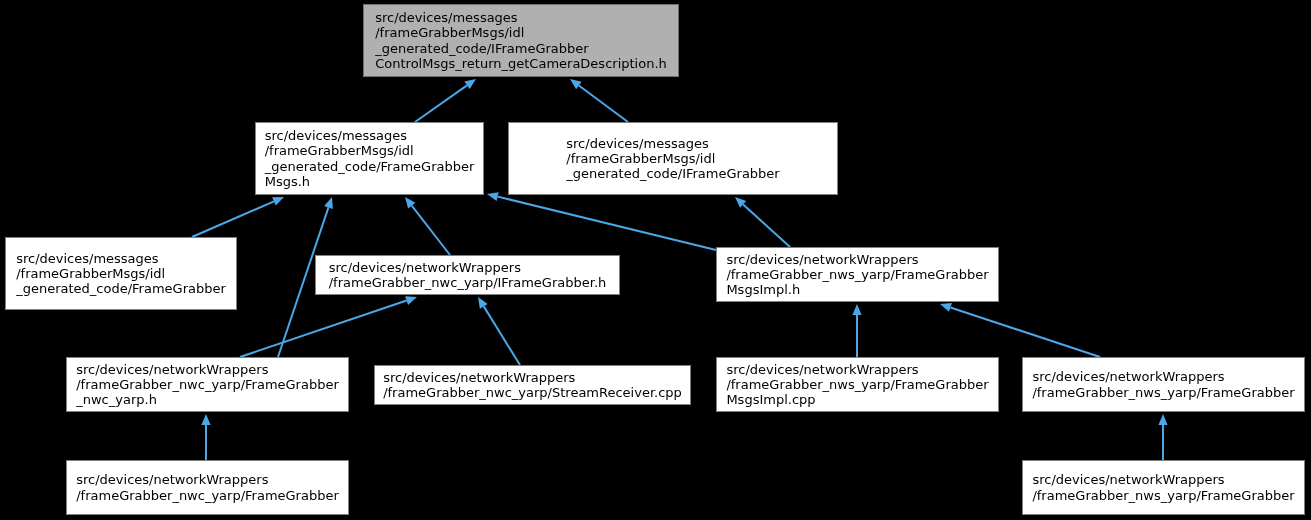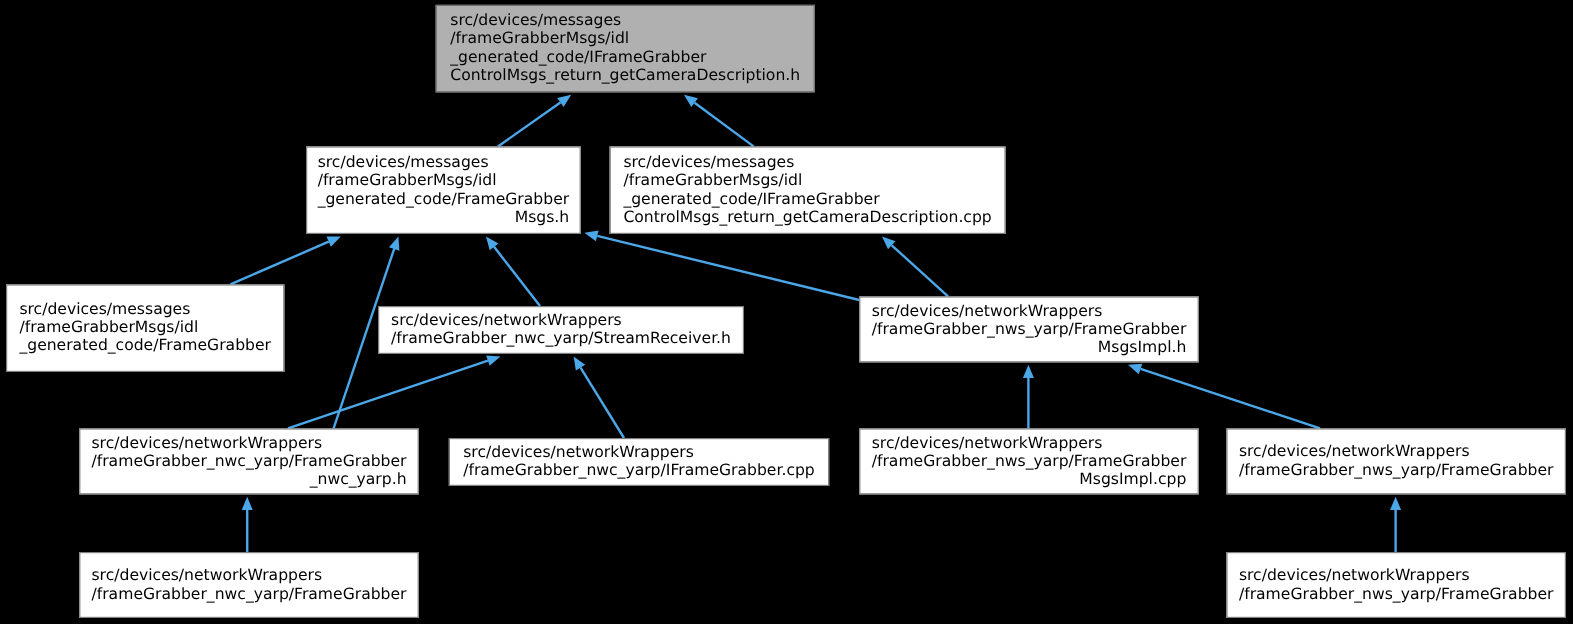--- a/index.html
+++ b/index.html
@@ -44,21 +44,21 @@
     background: #b0b0b0;
     border: 1px solid #707070;
   }
   .node .lines {
     display: inline-block;
     text-align: left;
     white-space: pre;
   }
   .node .lines .lastline {
     display: block;
-    text-align: right;
+    text-align: left;
   }
   .node .lines .line {
     display: block;
   }
 </style>
 </head>
 <body>
 
 <div id="graph">
   <svg id="edges" width="1311" height="520" viewBox="0 0 1311 520">
@@ -116,36 +116,36 @@
       </g>
     </svg>
   <div id="nodes">
       <div class="node focus" style="left: 363px; top: 4px; width: 316px; height: 73px;">
         <span class="lines"><span class="line">src/devices/messages</span><span class="line">/frameGrabberMsgs/idl</span><span class="line">_generated_code/IFrameGrabber</span><span class="line">ControlMsgs_return_getCameraDescription.h</span></span>
       </div>
       <div class="node" style="left: 255px; top: 122px; width: 229px; height: 73px;">
         <span class="lines"><span class="line">src/devices/messages</span><span class="line">/frameGrabberMsgs/idl</span><span class="line">_generated_code/FrameGrabber</span><span class="lastline">Msgs.h</span></span>
       </div>
       <div class="node" style="left: 508px; top: 122px; width: 330px; height: 73px;">
-        <span class="lines"><span class="line">src/devices/messages</span><span class="line">/frameGrabberMsgs/idl</span><span class="line">_generated_code/IFrameGrabber</span><span class="line">ControlMsgs_return_getCameraDescription.cpp</span></span>
+        <span class="lines"><span class="line">src/devices/messages</span><span class="line">/frameGrabberMsgs/idl</span><span class="line">_generated_code/IFrameGrabber</span></span>
       </div>
       <div class="node" style="left: 5px; top: 237px; width: 232px; height: 73px;">
         <span class="lines"><span class="line">src/devices/messages</span><span class="line">/frameGrabberMsgs/idl</span><span class="line">_generated_code/FrameGrabber</span></span>
       </div>
       <div class="node" style="left: 315px; top: 255px; width: 305px; height: 40px;">
-        <span class="lines"><span class="line">src/devices/networkWrappers</span><span class="line">/frameGrabber_nwc_yarp/StreamReceiver.h</span></span>
+        <span class="lines"><span class="line">src/devices/networkWrappers</span><span class="line">/frameGrabber_nwc_yarp/IFrameGrabber.h</span></span>
       </div>
       <div class="node" style="left: 716px; top: 247px; width: 283px; height: 55px;">
         <span class="lines"><span class="line">src/devices/networkWrappers</span><span class="line">/frameGrabber_nws_yarp/FrameGrabber</span><span class="lastline">MsgsImpl.h</span></span>
       </div>
       <div class="node" style="left: 66px; top: 357px; width: 283px; height: 55px;">
         <span class="lines"><span class="line">src/devices/networkWrappers</span><span class="line">/frameGrabber_nwc_yarp/FrameGrabber</span><span class="lastline">_nwc_yarp.h</span></span>
       </div>
       <div class="node" style="left: 374px; top: 365px; width: 317px; height: 40px;">
-        <span class="lines"><span class="line">src/devices/networkWrappers</span><span class="line">/frameGrabber_nwc_yarp/IFrameGrabber.cpp</span></span>
+        <span class="lines"><span class="line">src/devices/networkWrappers</span><span class="line">/frameGrabber_nwc_yarp/StreamReceiver.cpp</span></span>
       </div>
       <div class="node" style="left: 716px; top: 357px; width: 283px; height: 55px;">
         <span class="lines"><span class="line">src/devices/networkWrappers</span><span class="line">/frameGrabber_nws_yarp/FrameGrabber</span><span class="lastline">MsgsImpl.cpp</span></span>
       </div>
       <div class="node" style="left: 1022px; top: 357px; width: 283px; height: 55px;">
         <span class="lines"><span class="line">src/devices/networkWrappers</span><span class="line">/frameGrabber_nws_yarp/FrameGrabber</span></span>
       </div>
       <div class="node" style="left: 66px; top: 460px; width: 283px; height: 55px;">
         <span class="lines"><span class="line">src/devices/networkWrappers</span><span class="line">/frameGrabber_nwc_yarp/FrameGrabber</span></span>
       </div>

